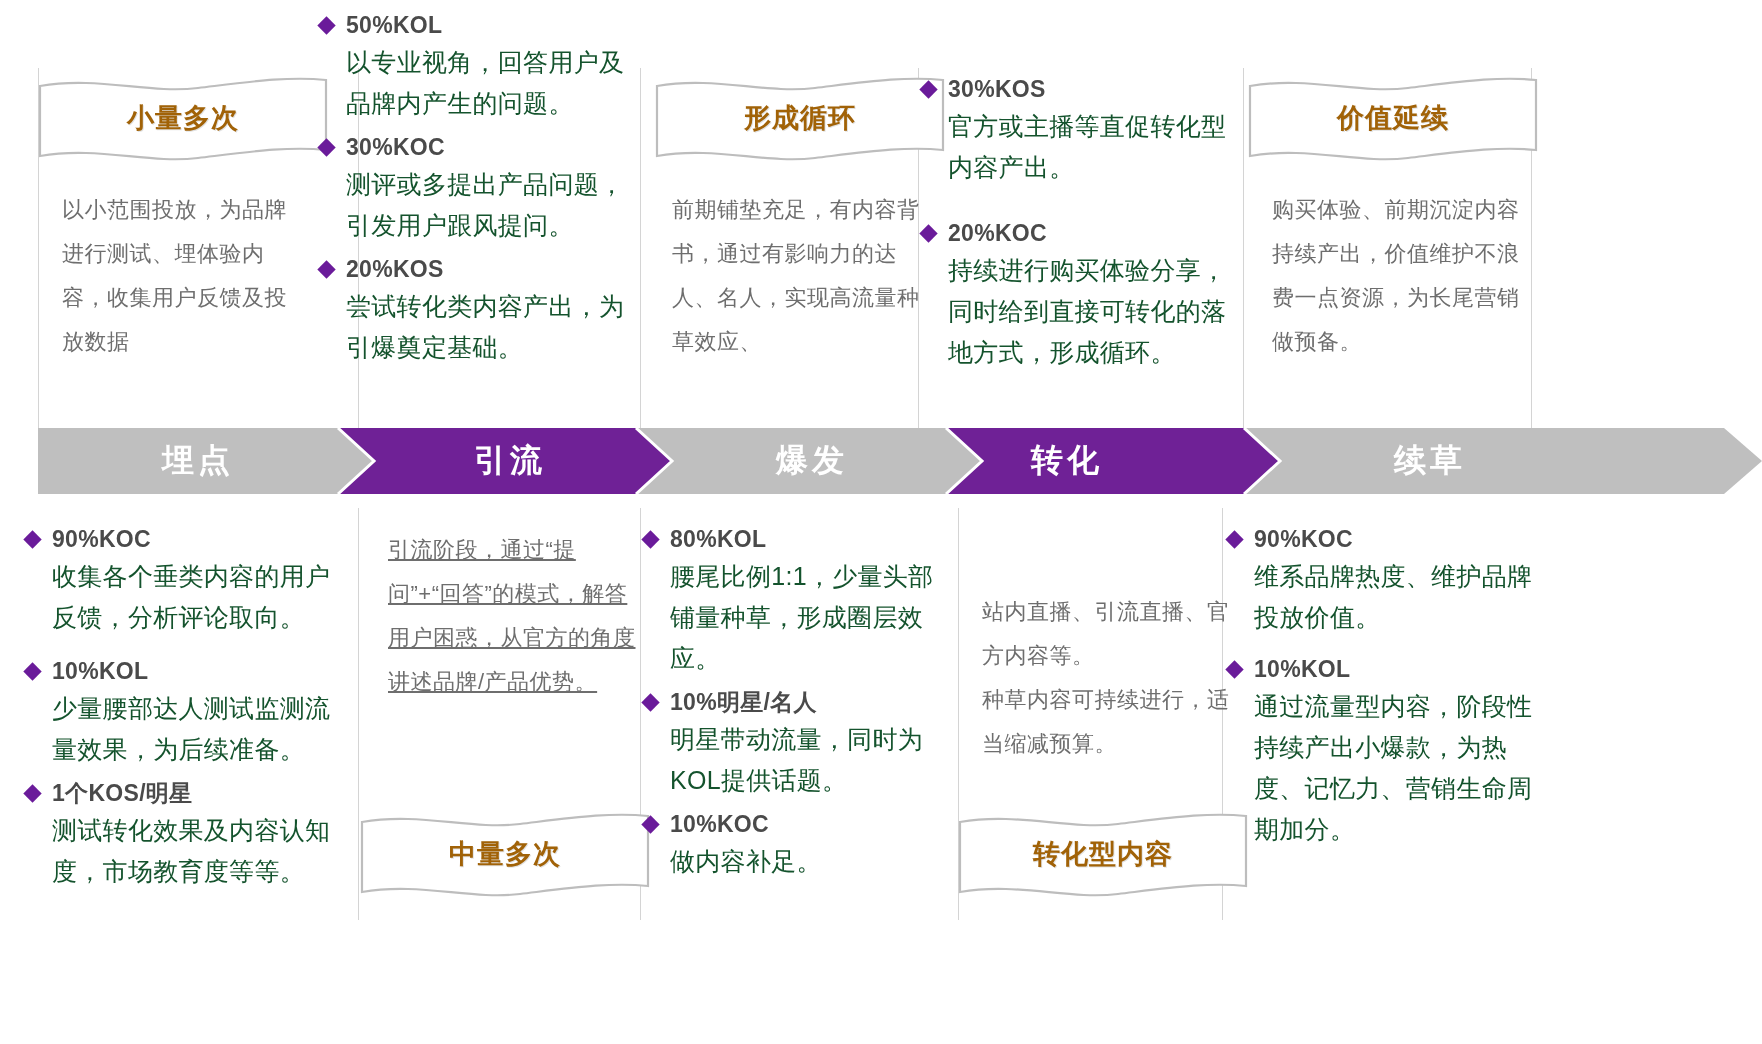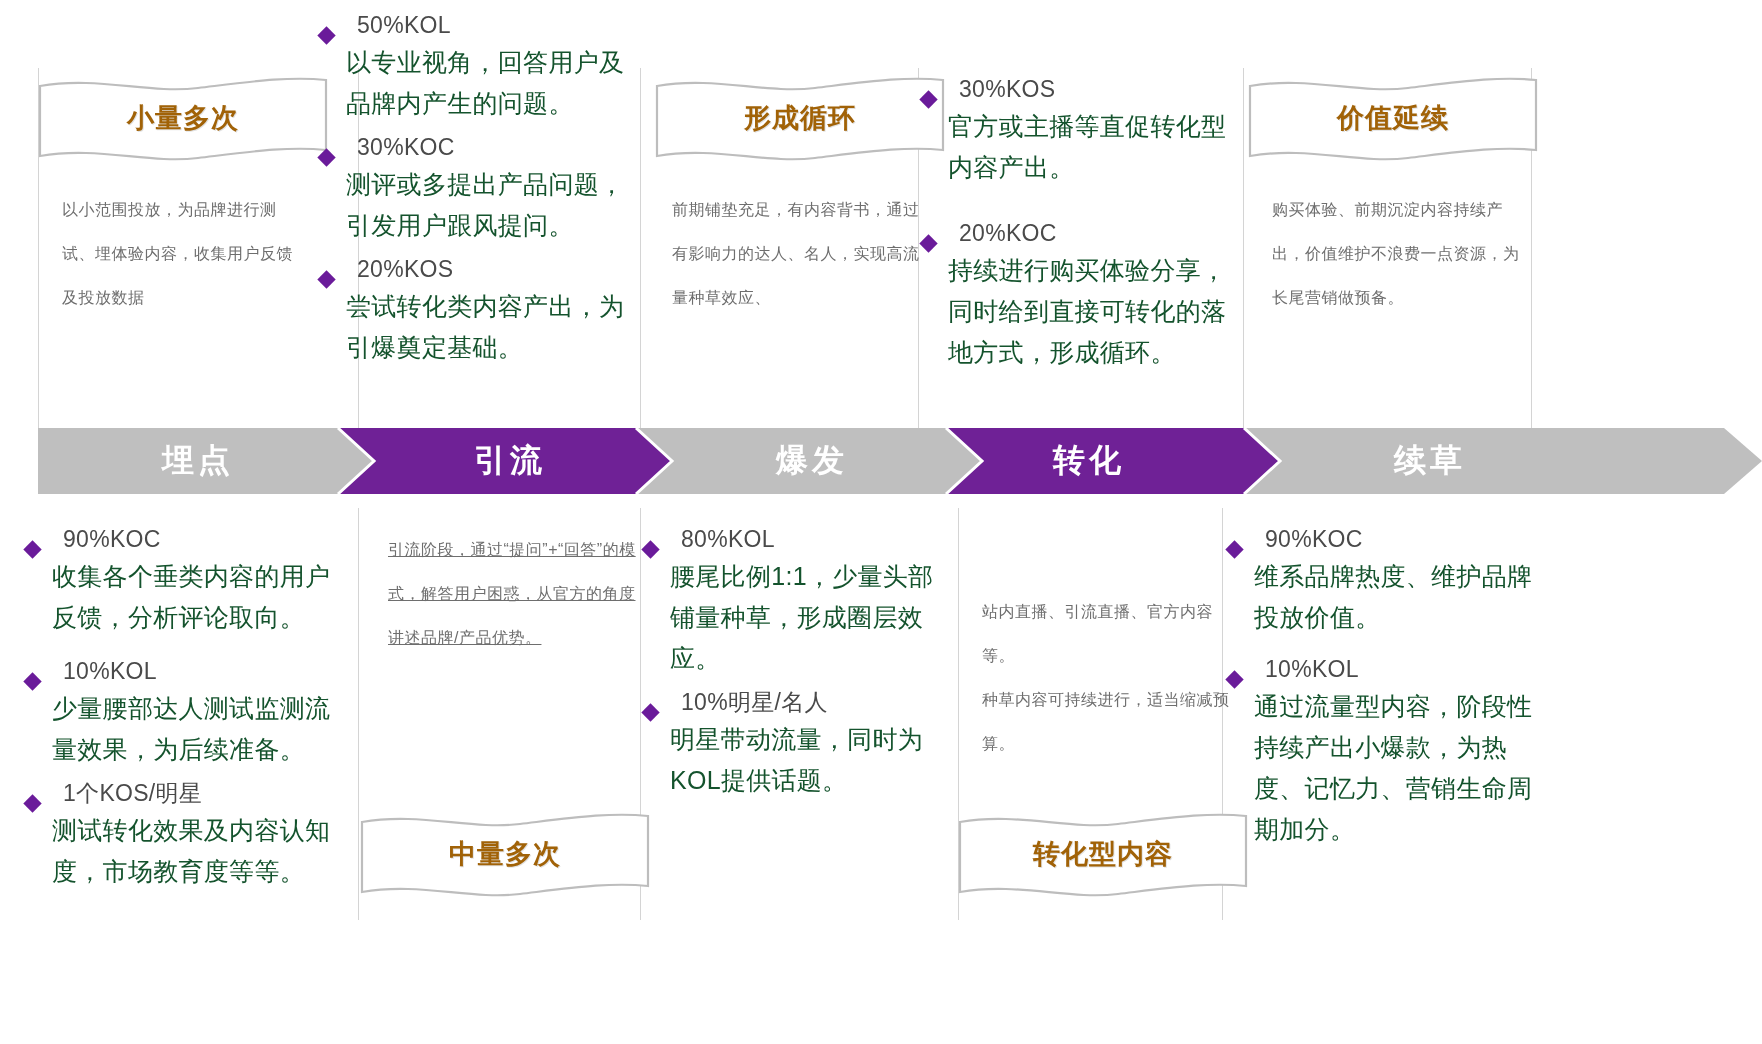--- a/index.html
+++ b/index.html
@@ -21,31 +21,31 @@
     position: absolute; left: 0; top: 0; width: 290px; height: 92px;
     display: flex; align-items: center; justify-content: center;
     color: #a16207; font-size: 27px; font-weight: bold; letter-spacing: 1px;
     text-shadow: 1px 1px 0 rgba(0,0,0,0.12);
   }
 
   
   .para {
     position: absolute;
     color: #6e6e6e;
-    font-size: 16px;
+    font-size: 22px;
     line-height: 44px;
     letter-spacing: 0.5px;
   }
 
   
   .blist { position: absolute; }
   .bitem { margin-bottom: 6px; position: relative; }
   .bhead {
-    display: flex; align-items: flex-end; gap: 24px;
-    color: #4a4a4a; font-size: 23px; font-weight: normal;
+    display: flex; align-items: center; gap: 13px;
+    color: #4a4a4a; font-size: 23px; font-weight: bold;
     letter-spacing: 0.3px; line-height: 34px;
   }
   .dia {
     width: 13px; height: 13px; background: #6A1B9A;
     transform: rotate(45deg); flex: 0 0 13px;
   }
   .bbody {
     color: #14532d; font-size: 25px; line-height: 41px;
     letter-spacing: 0.3px; padding-left: 26px;
   }
@@ -154,21 +154,21 @@
 
     <path d="M636,0 L672,33 L636,66" fill="none" stroke="#ffffff" stroke-width="3"></path>
     <path d="M1244,0 L1280,33 L1244,66" fill="none" stroke="#ffffff" stroke-width="3"></path>
     <path d="M338,0 L374,33 L338,66" fill="none" stroke="#ffffff" stroke-width="3"></path>
     <path d="M946,0 L982,33 L946,66" fill="none" stroke="#ffffff" stroke-width="3"></path>
   </svg>
 
   <div class="stage-label" style="left:38px;  top:428px; width:320px;">埋点</div>
   <div class="stage-label" style="left:360px; top:428px; width:300px;">引流</div>
   <div class="stage-label" style="left:662px; top:428px; width:300px;">爆发</div>
-  <div class="stage-label" style="left:934px; top:428px; width:310px;">转化</div>
+  <div class="stage-label" style="left:912px; top:428px; width:310px;">转化</div>
   <div class="stage-label" style="left:1270px;top:428px; width:320px;">续草</div>
 
   <div class="blist" style="left:26px; top:522px; width:320px;">
     <div class="bitem">
       <div class="bhead">
         <span class="dia"></span>
         <span>90%KOC</span>
       </div>
       <div class="bbody">收集各个垂类内容的用户反馈，分析评论取向。</div>
     </div>
@@ -204,20 +204,27 @@
         <span>80%KOL</span>
       </div>
       <div class="bbody">腰尾比例1:1，少量头部铺量种草，形成圈层效应。</div>
     </div>
     <div class="bitem">
       <div class="bhead">
         <span class="dia"></span>
         <span>10%明星/名人</span>
       </div>
       <div class="bbody">明星带动流量，同时为KOL提供话题。</div>
+    </div>
+    <div class="bitem">
+      <div class="bhead">
+        <span class="dia"></span>
+        <span>10%KOC</span>
+      </div>
+      <div class="bbody">做内容补足。</div>
     </div>
   </div>
 
   <div class="para" style="left:982px; top:590px; width:250px; white-space:pre-wrap;">站内直播、引流直播、官方内容等。
 种草内容可持续进行，适当缩减预算。</div>
 
   <div class="banner" style="left:958px; top:808px;">
     <svg width="290" height="92" viewBox="0 0 290 92">
       <path d="M2,14 C60,4 110,22 160,16 C210,10 250,4 288,8 L288,78 C250,74 210,80 160,86 C110,92 60,74 2,84 Z" fill="#ffffff" stroke="#bdbdbd" stroke-width="2.2"></path>
     </svg>

